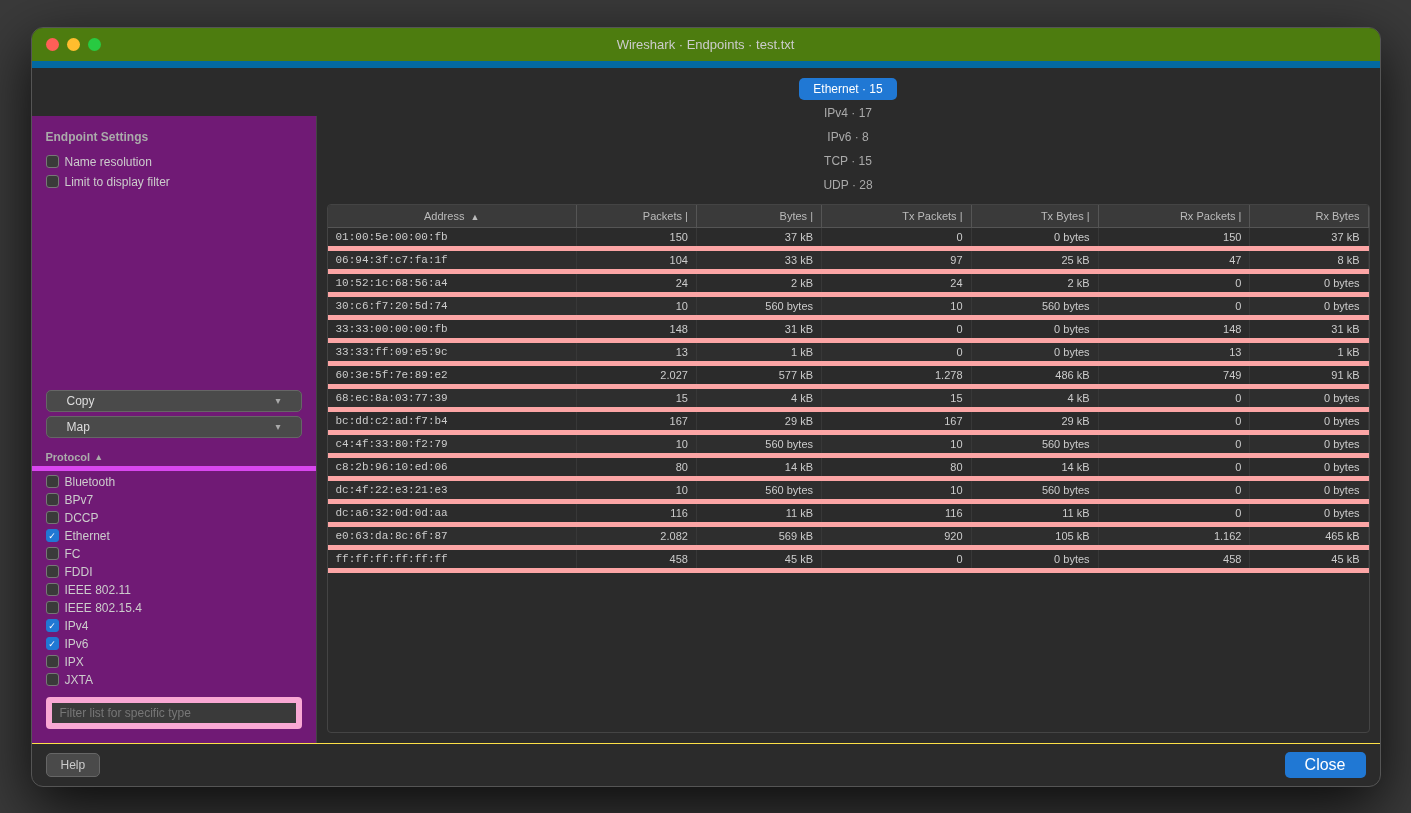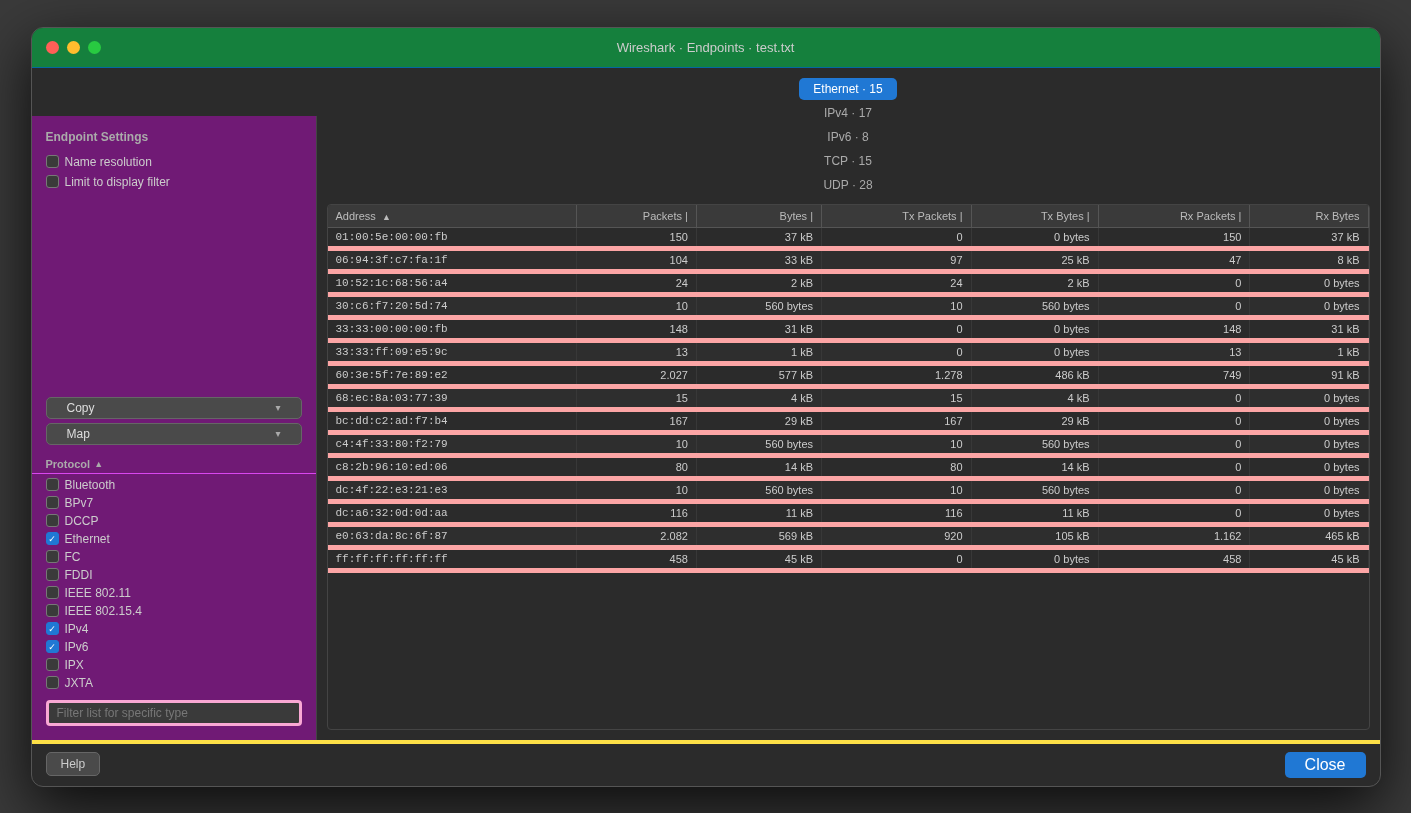--- a/index.html
+++ b/index.html
@@ -18,27 +18,27 @@
       height: 760px;
       background: #2b2b2b;
       border-radius: 12px;
       box-shadow: 0 20px 60px rgba(0,0,0,0.8);
       display: flex;
       flex-direction: column;
       overflow: hidden;
       border: 1px solid #555;
     }
     .titlebar {
-      background: #15803d;
+      background: #4d7c0f;
       height: 40px;
       display: flex;
       align-items: center;
       padding: 0 14px;
       flex-shrink: 0;
-      border-bottom: 1px solid #0369a1;
+      border-bottom: 7px solid #0369a1;
       position: relative;
     }
     .traffic-lights {
       display: flex;
       gap: 8px;
       align-items: center;
     }
     .traffic-light {
       width: 13px;
       height: 13px;
@@ -128,21 +128,21 @@
     .protocol-section {
       padding: 4px 0;
     }
     .protocol-header {
       display: flex;
       align-items: center;
       padding: 3px 14px;
       color: #aaa;
       font-size: 11px;
       font-weight: 600;
-      border-bottom: 1px solid #d946ef;
+      border-bottom: 5px solid #d946ef;
       margin-bottom: 2px;
     }
     .protocol-sort-icon {
       margin-left: 4px;
       font-size: 9px;
     }
     .protocol-item {
       display: flex;
       align-items: center;
       gap: 6px;
@@ -169,21 +169,21 @@
       color: white;
       font-size: 9px;
     }
     .proto-label {
       color: #ccc;
       font-size: 12px;
     }
     .filter-input {
       margin: 4px 14px;
       background: #3a3a3a;
-      border: 3px solid #f9a8d4;
+      border: 6px solid #f9a8d4;
       border-radius: 4px;
       padding: 3px 8px;
       color: #ccc;
       font-size: 12px;
       width: calc(100% - 28px);
       outline: none;
     }
     .filter-input::placeholder {
       color: #777;
     }
@@ -240,21 +240,21 @@
       color: #bbb;
       font-size: 11px;
       font-weight: 500;
       padding: 5px 8px;
       text-align: right;
       border-right: 1px solid #555;
       border-bottom: 1px solid #555;
       white-space: nowrap;
     }
     thead th:first-child {
-      text-align: left;
+      text-align: center;
     }
     thead th .sort-indicator {
       margin-left: 3px;
       font-size: 9px;
     }
     tbody tr {
       border-bottom: 5px solid #fca5a5;
     }
     tbody tr:nth-child(even) {
       background: #2e2e2e;
@@ -271,25 +271,25 @@
       white-space: nowrap;
     }
     tbody td:first-child {
       text-align: left;
       font-family: 'Courier New', monospace;
       font-size: 11px;
     }
     
     .bottom-bar {
       display: flex;
-      align-items: flex-start;
+      align-items: center;
       justify-content: space-between;
       padding: 8px 14px;
       flex-shrink: 0;
-      border-top: 4px solid #fde047;
+      border-top: 1px solid #fde047;
     }
     .help-btn {
       background: #4a4a4a;
       border: 1px solid #666;
       border-radius: 5px;
       padding: 4px 14px;
       color: #ccc;
       font-size: 12px;
       cursor: pointer;
     }

